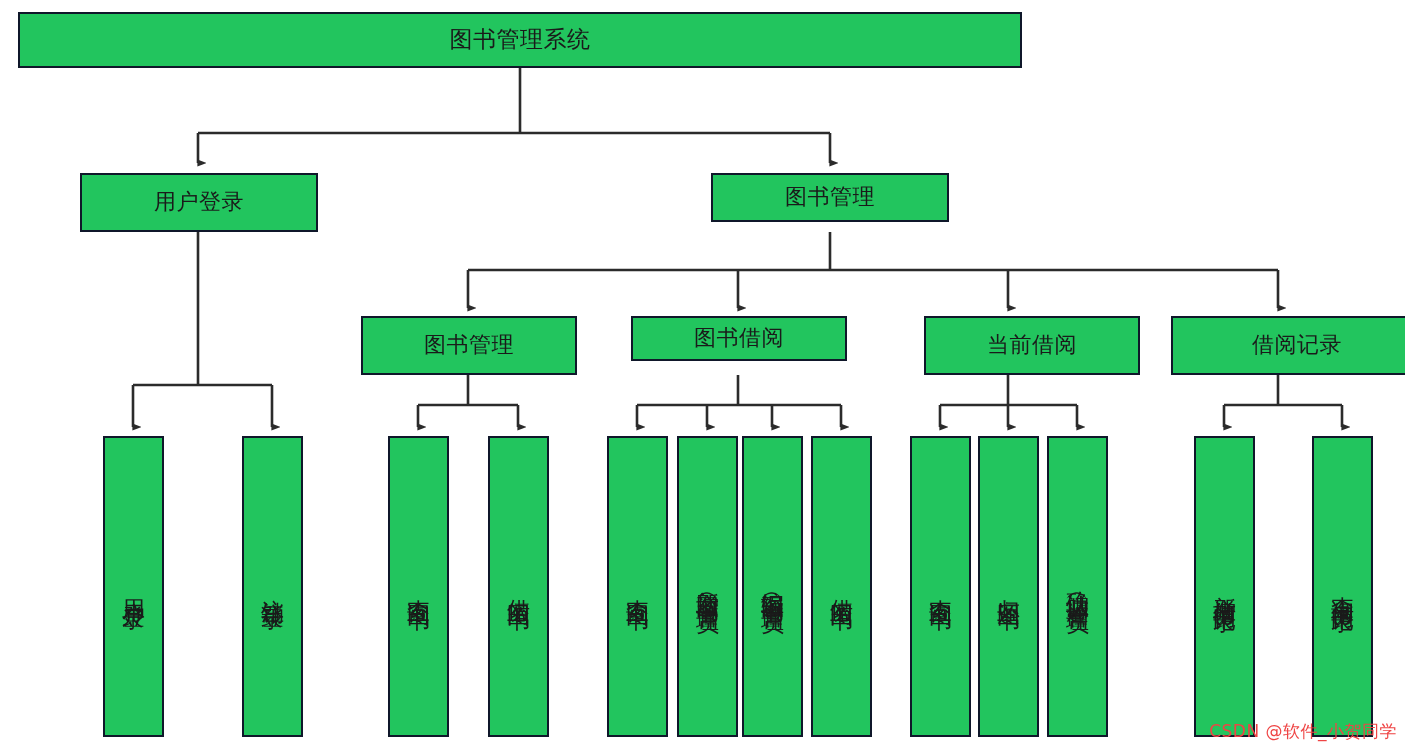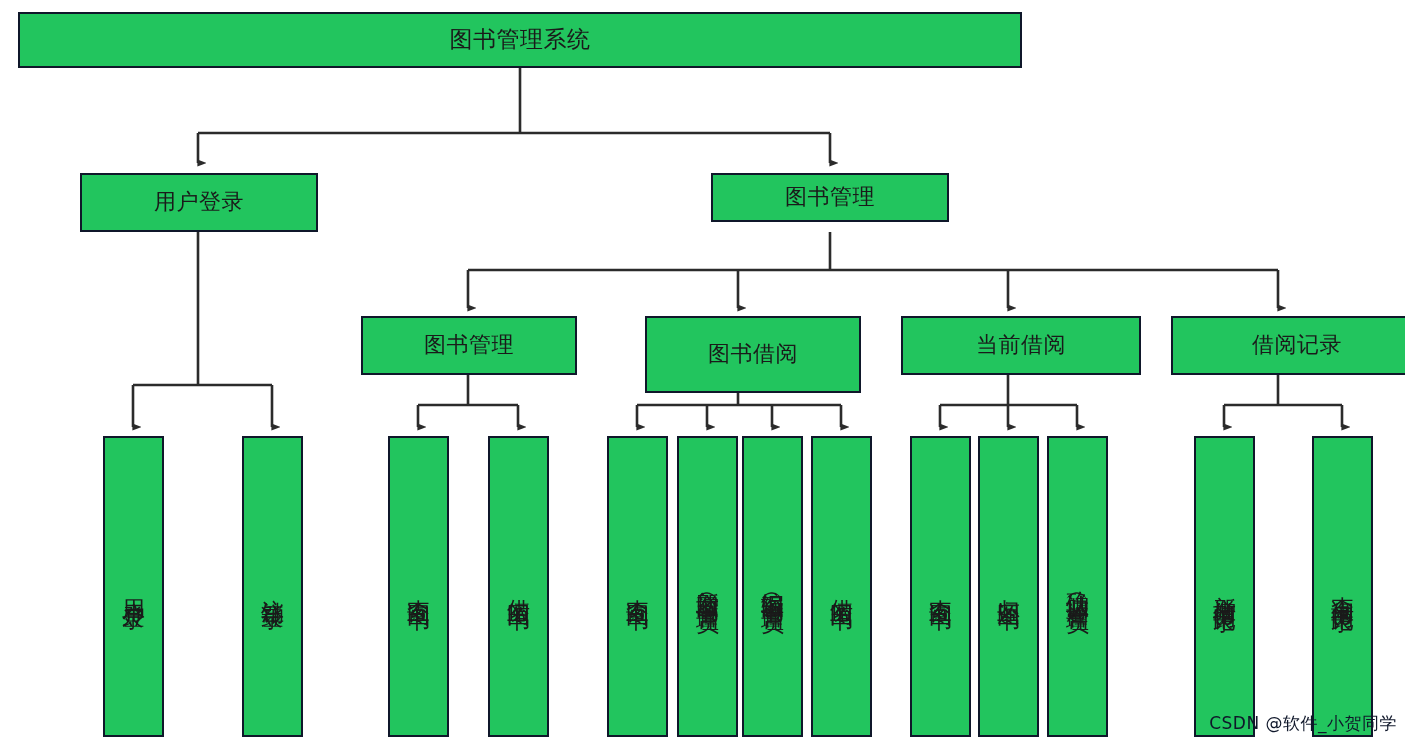--- a/index.html
+++ b/index.html
@@ -60,23 +60,23 @@
     writing-mode: vertical-rl;
     text-orientation: upright;
     font-size: 23px;
     line-height: 1.0;
     letter-spacing: 3px;
     white-space: nowrap;
   }
   #watermark {
     position: absolute;
     right: 8px;
-    bottom: 12px;
+    bottom: 4px;
     font-size: 17px;
-    color: #0f172a;
+    color: #ef4444;
     white-space: nowrap;
     font-family: "DejaVu Sans", "Liberation Sans", sans-serif;
     letter-spacing: 0.5px;
     pointer-events: none;
     margin-left: 17px;
   }
 </style>
 </head>
 <body>
 
@@ -142,24 +142,24 @@
   <div class="node horizontal" style="left:80px; top:173px; width:238px; height:59px;">
     <span class="node-label">用户登录</span>
   </div>
   <div class="node horizontal" style="left:711px; top:173px; width:238px; height:49px;">
     <span class="node-label">图书管理</span>
   </div>
 
   <div class="node horizontal" style="left:361px; top:316px; width:216px; height:59px;">
     <span class="node-label">图书管理</span>
   </div>
-  <div class="node horizontal" style="left:631px; top:316px; width:216px; height:77px;margin-left:14px;">
+  <div class="node horizontal" style="left:631px; top:316px; width:216px; height:45px;">
     <span class="node-label">图书借阅</span>
   </div>
-  <div class="node horizontal" style="left:901px; top:316px; width:240px; height:59px;">
+  <div class="node horizontal" style="left:924px; top:316px; width:216px; height:59px;">
     <span class="node-label">当前借阅</span>
   </div>
   <div class="node horizontal" style="left:1171px; top:316px; width:252px; height:59px;">
     <span class="node-label">借阅记录</span>
   </div>
 
   <div class="node vertical" style="left:103px; top:436px; width:61px; height:301px;">
     <span class="node-label">用户登录</span>
   </div>
   <div class="node vertical" style="left:242px; top:436px; width:61px; height:301px;">

